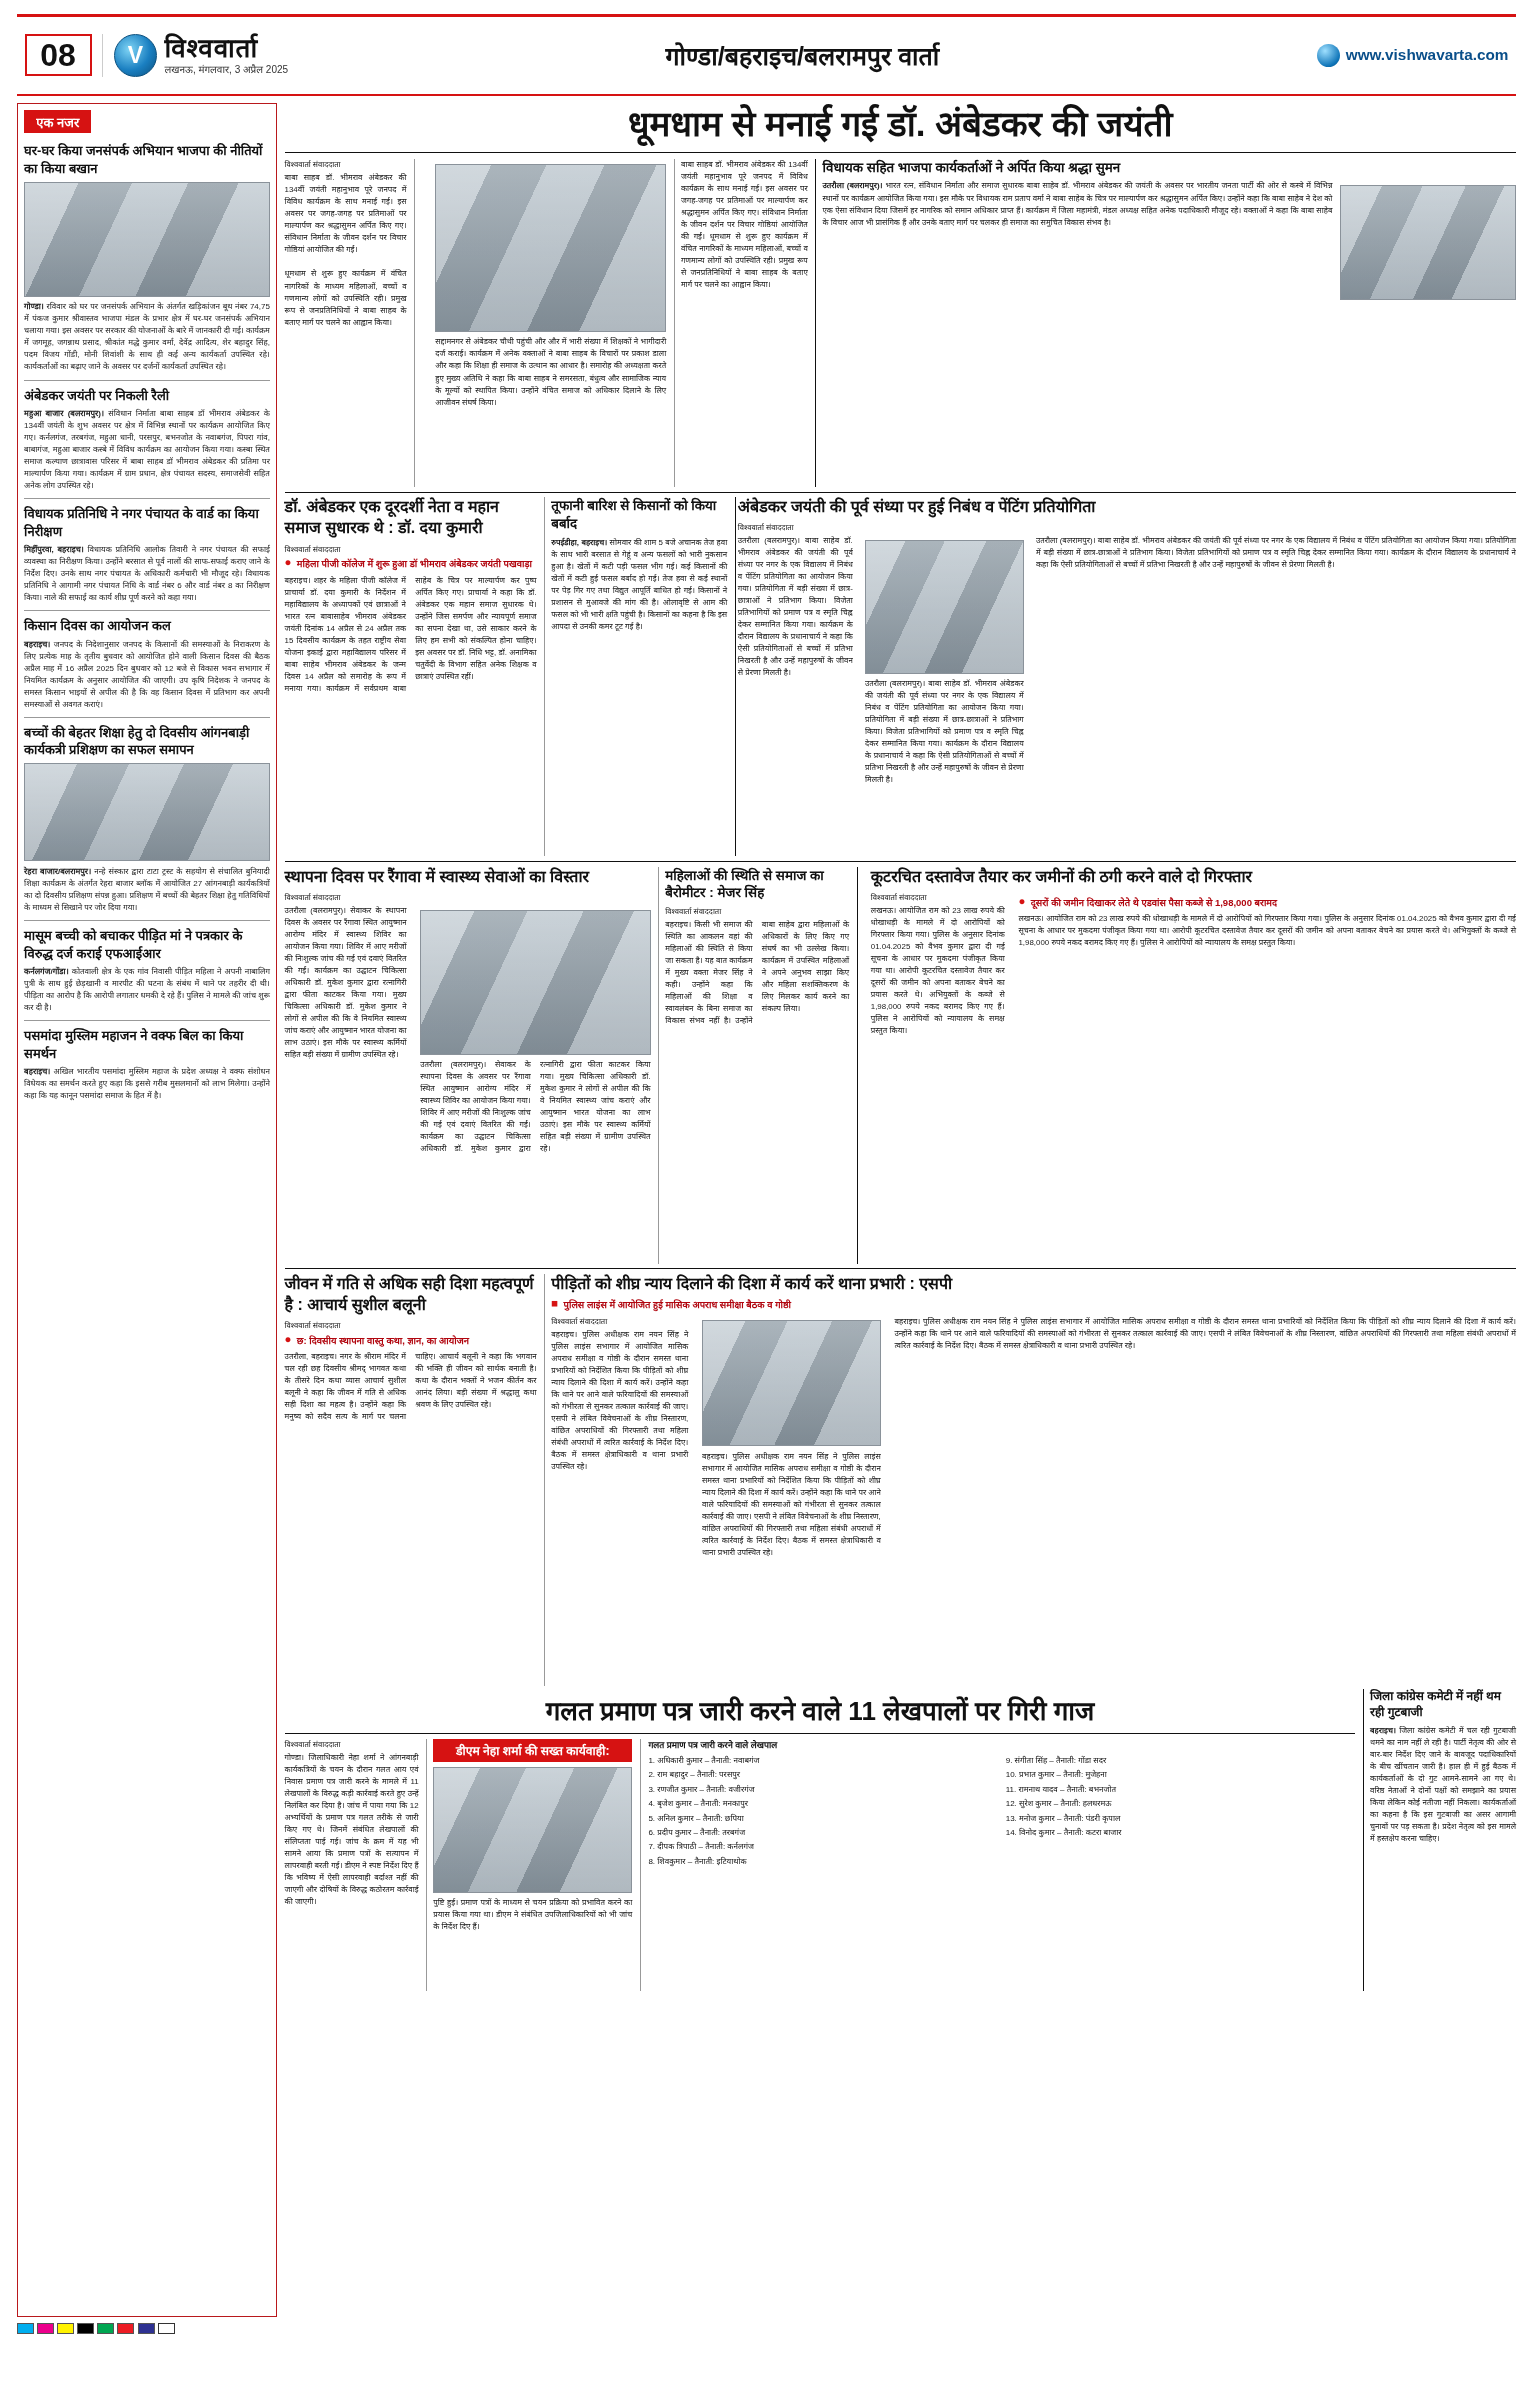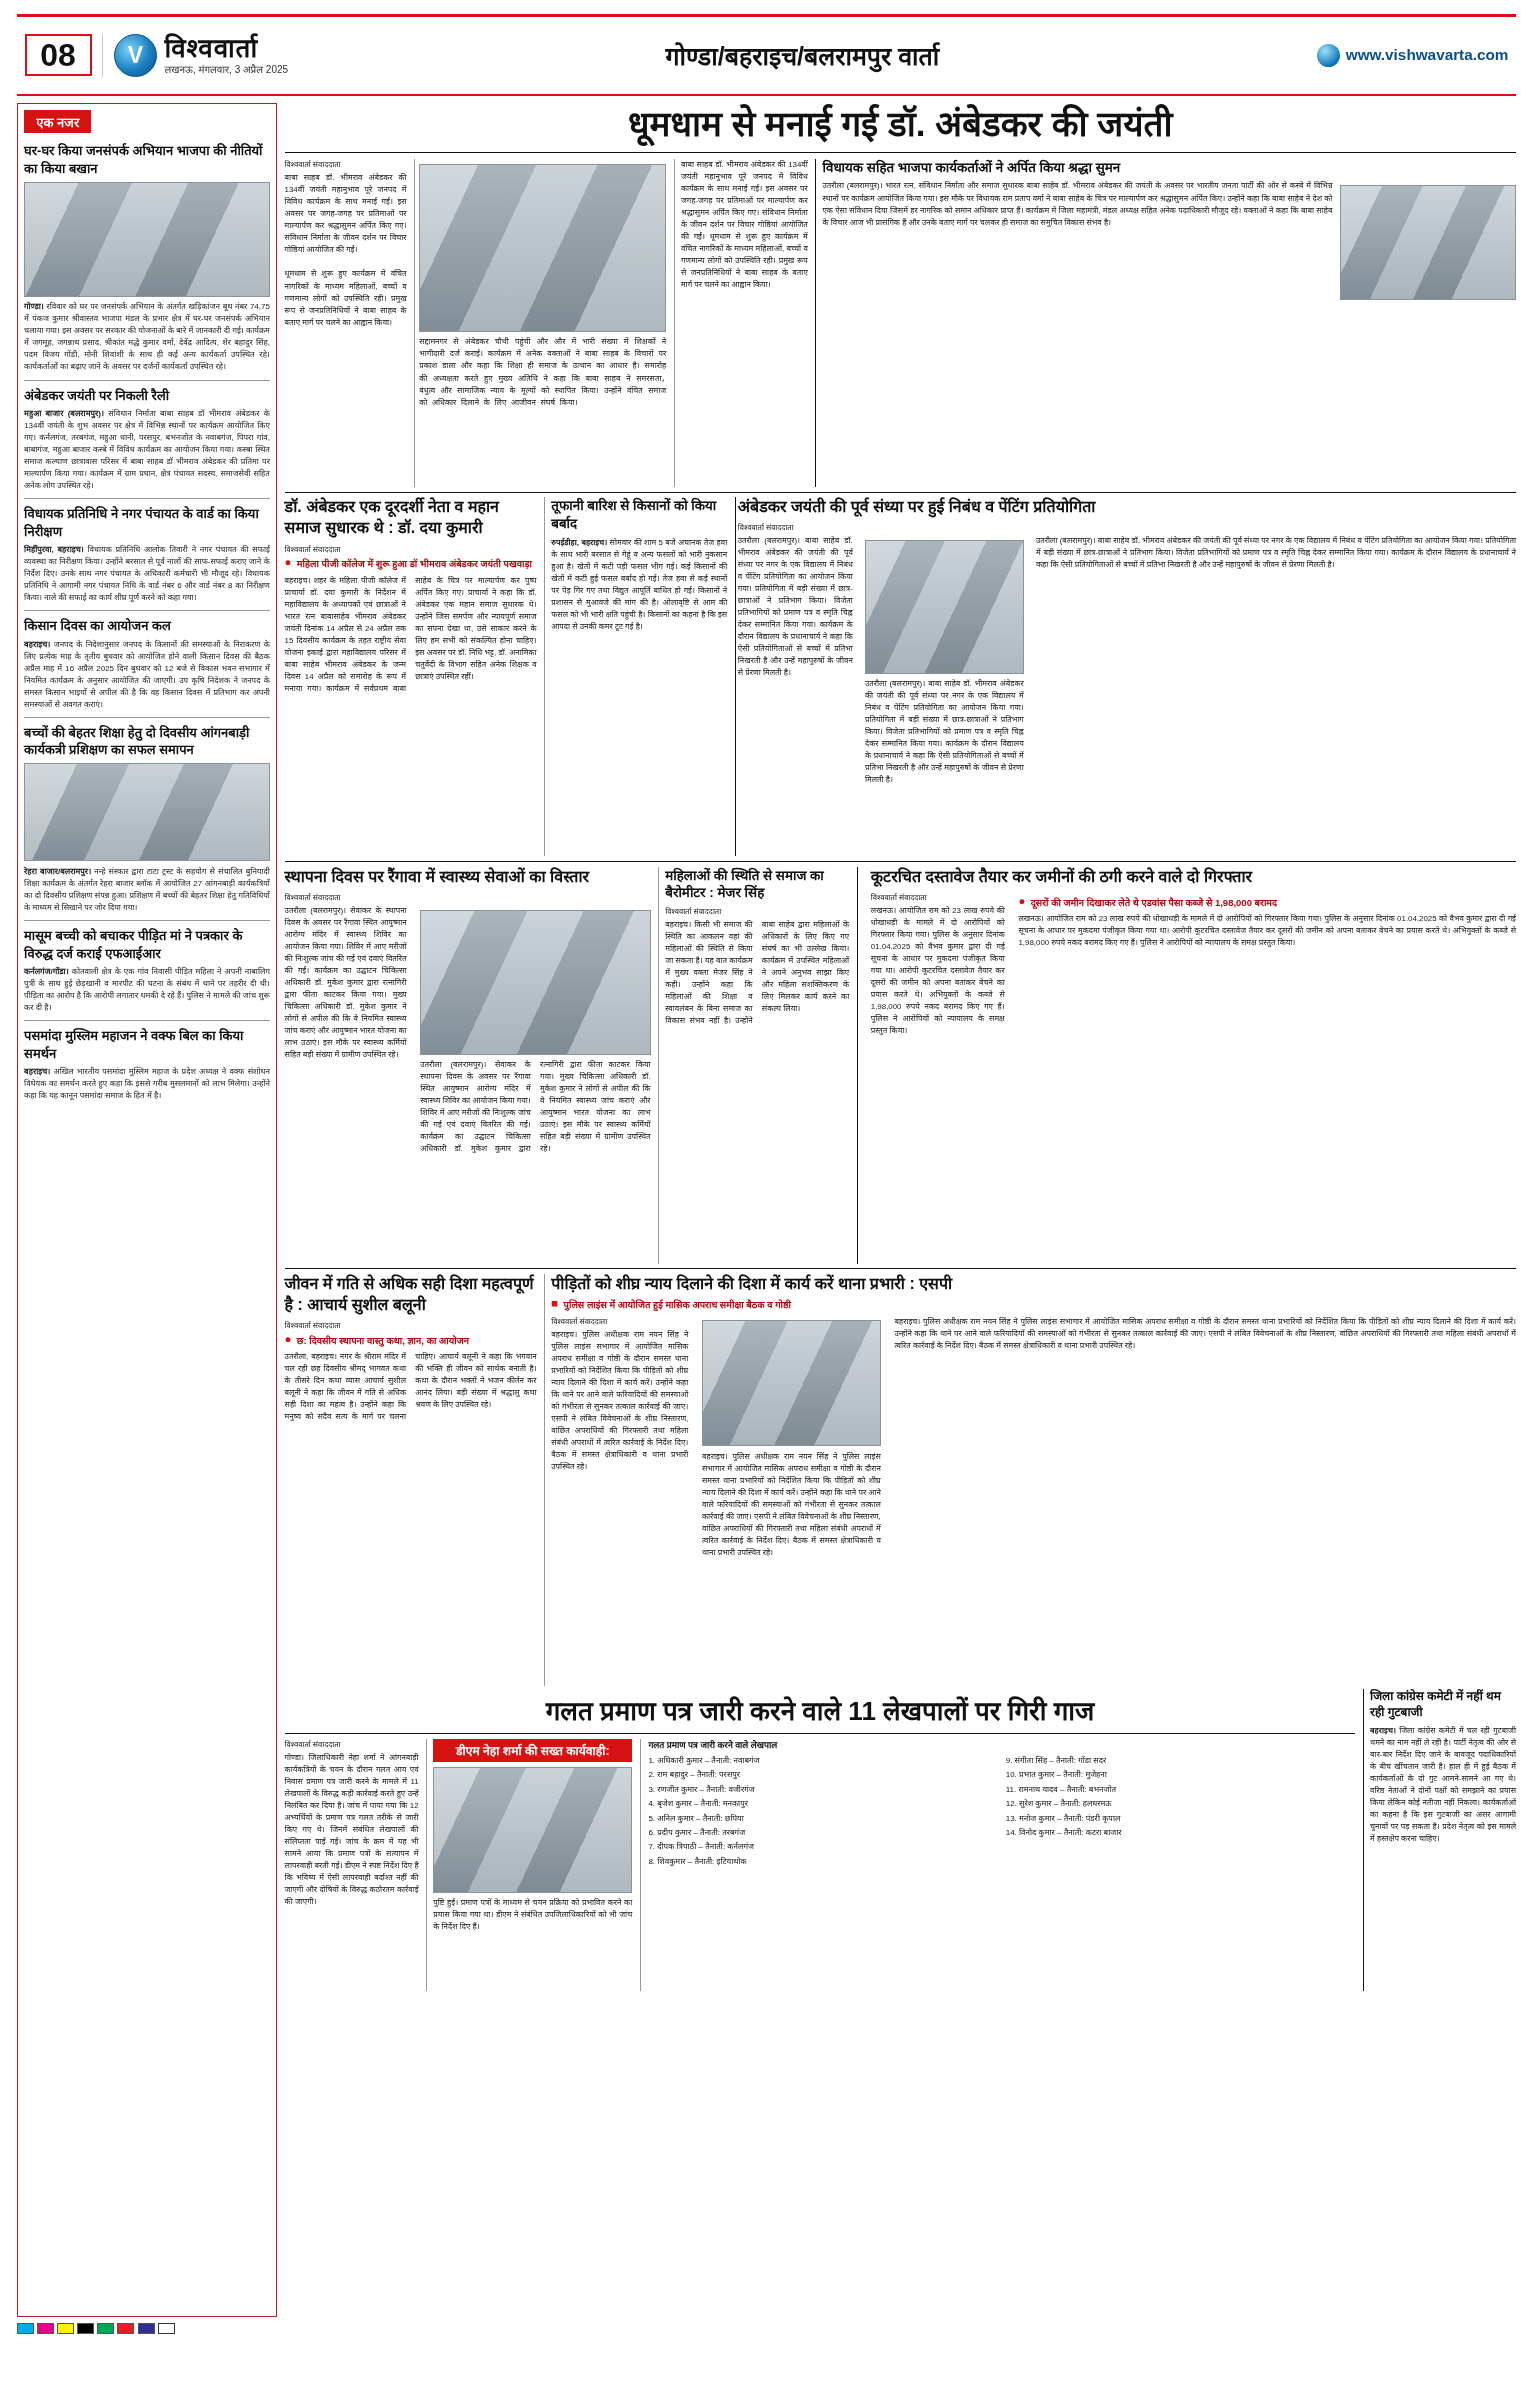--- a/index.html
+++ b/index.html
@@ -235,37 +235,37 @@
 
       <div class="main-headline">धूमधाम से मनाई गई डॉ. अंबेडकर की जयंती</div>
 
       <div class="row" style="height:328px;">
         <div style="width:122px;">
           <div class="byline">विश्ववार्ता संवाददाता</div>
           <div class="txt" style="white-space:pre-line;">बाबा साहब डॉ. भीमराव अंबेडकर की 134वीं जयंती महानुभाव पूरे जनपद में विविध कार्यक्रम के साथ मनाई गई। इस अवसर पर जगह-जगह पर प्रतिमाओं पर माल्यार्पण कर श्रद्धासुमन अर्पित किए गए। संविधान निर्माता के जीवन दर्शन पर विचार गोष्ठियां आयोजित की गईं।
 
 धूमधाम से शुरू हुए कार्यक्रम में वंचित नागरिकों के माध्यम महिलाओं, बच्चों व गणमान्य लोगों को उपस्थिति रही। प्रमुख रूप से जनप्रतिनिधियों ने बाबा साहब के बताए मार्ग पर चलने का आह्वान किया।</div>
         </div>
-        <div class="sep-v" style="width:252px; padding-left:4px;font-family:Liberation Mono, monospace;">
+        <div class="sep-v" style="width:252px; padding-left:20px;">
           <div class="photo ph-a" style="height:168px;"></div>
           <div class="txt" style="margin-top:3.8px;">सद्दामनगर से अंबेडकर चौथी पहुंची और और में भारी संख्या में शिक्षकों ने भागीदारी दर्ज कराई। कार्यक्रम में अनेक वक्ताओं ने बाबा साहब के विचारों पर प्रकाश डाला और कहा कि शिक्षा ही समाज के उत्थान का आधार है।
 
 समारोह की अध्यक्षता करते हुए मुख्य अतिथि ने कहा कि बाबा साहब ने समरसता, बंधुत्व और सामाजिक न्याय के मूल्यों को स्थापित किया। उन्होंने वंचित समाज को अधिकार दिलाने के लिए आजीवन संघर्ष किया।</div>
         </div>
         <div class="sep-v" style="width:134px; padding-left:6.1px;">
           <div class="txt">बाबा साहब डॉ. भीमराव अंबेडकर की 134वीं जयंती महानुभाव पूरे जनपद में विविध कार्यक्रम के साथ मनाई गई। इस अवसर पर जगह-जगह पर प्रतिमाओं पर माल्यार्पण कर श्रद्धासुमन अर्पित किए गए। संविधान निर्माता के जीवन दर्शन पर विचार गोष्ठियां आयोजित की गईं।
 
 धूमधाम से शुरू हुए कार्यक्रम में वंचित नागरिकों के माध्यम महिलाओं, बच्चों व गणमान्य लोगों को उपस्थिति रही। प्रमुख रूप से जनप्रतिनिधियों ने बाबा साहब के बताए मार्ग पर चलने का आह्वान किया।</div>
         </div>
 
         <div class="sep-v" style="flex:1; padding-left:6.1px; border-left:1.5px solid #111;">
           <div class="story-head h-18">विधायक सहित भाजपा कार्यकर्ताओं ने अर्पित किया श्रद्धा सुमन</div>
           <div class="row" style="margin-top:3.8px;">
             <div style="flex:1;">
-              <div class="txt"><span class="dateline" style="font-weight:normal;">उतरौला (बलरामपुर)।</span>
+              <div class="txt"><span class="dateline" style="font-weight:bold;">उतरौला (बलरामपुर)।</span>
                 <span>भारत रत्न, संविधान निर्माता और समाज सुधारक बाबा साहेब डॉ. भीमराव अंबेडकर की जयंती के अवसर पर भारतीय जनता पार्टी की ओर से कस्बे में विभिन्न स्थानों पर कार्यक्रम आयोजित किया गया। इस मौके पर विधायक राम प्रताप वर्मा ने बाबा साहेब के चित्र पर माल्यार्पण कर श्रद्धासुमन अर्पित किए। उन्होंने कहा कि बाबा साहेब ने देश को एक ऐसा संविधान दिया जिसमें हर नागरिक को समान अधिकार प्राप्त हैं। कार्यक्रम में जिला महामंत्री, मंडल अध्यक्ष सहित अनेक पदाधिकारी मौजूद रहे। वक्ताओं ने कहा कि बाबा साहेब के विचार आज भी प्रासंगिक हैं और उनके बताए मार्ग पर चलकर ही समाज का समुचित विकास संभव है।</span></div>
             </div>
             <div style="width:176px;">
               <div class="photo ph-b" style="height:115px;"></div>
             </div>
           </div>
         </div>
       </div>
 
       <div class="box-line" style="margin:4.6px 0;"></div>

